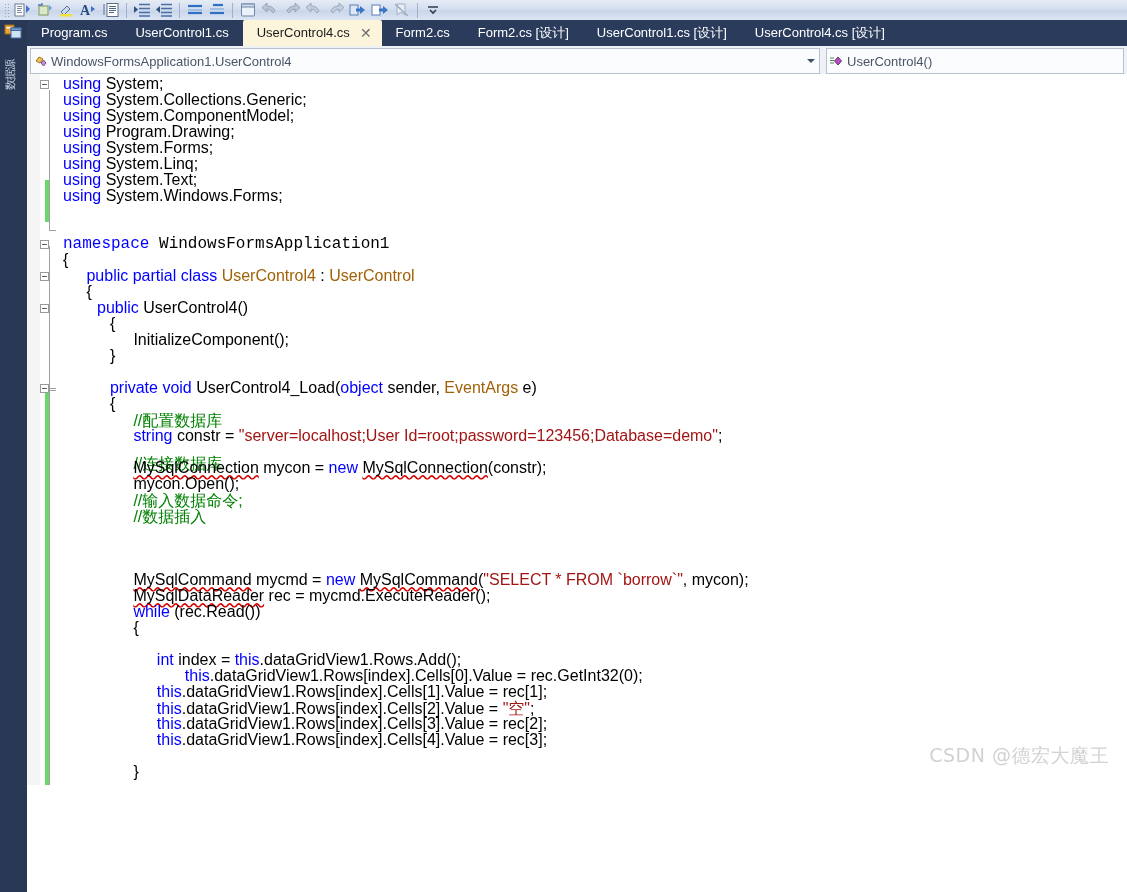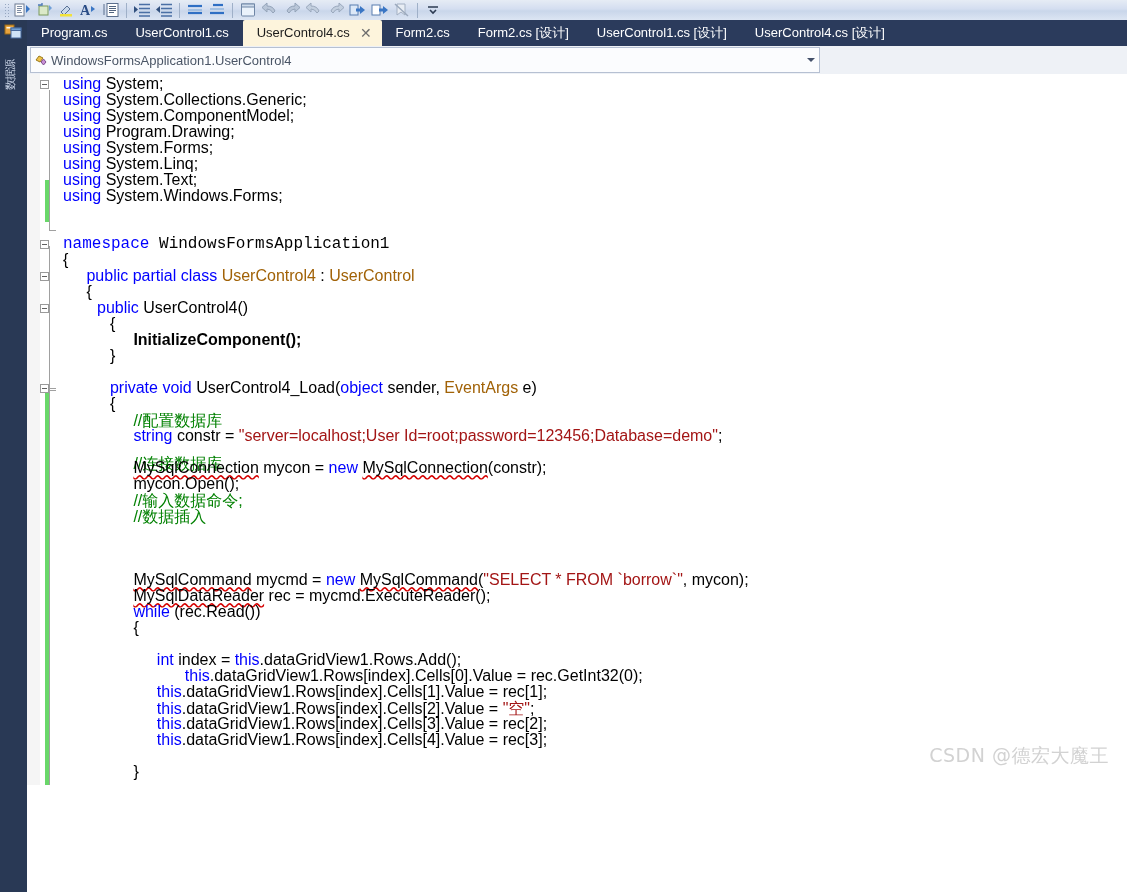--- a/index.html
+++ b/index.html
@@ -64,21 +64,21 @@
   }
   .tab .closex{
     margin-left:10px;font-size:14px;color:#6d6d6d;line-height:1;
     font-family:"Liberation Sans",sans-serif;
   }
 
   
   .navbar{
     position:absolute;left:27px;top:46px;width:1100px;height:28px;
     background:#eef1f6;border-bottom:1px solid #c3ccdb;
-    display:flex;align-items:flex-start;flex-direction:column;
+    display:flex;align-items:flex-end;
   }
   .navcombo{
     height:26px;margin:1px 0 0 3px;background:#fbfcfe;border:1px solid #b6c0d2;
     display:flex;align-items:center;box-sizing:border-box;
   }
   .navcombo.left{width:790px;}
   .navcombo.right{flex:1;margin-left:6px;margin-right:3px;}
   .navcombo .ic{width:20px;display:flex;align-items:center;justify-content:center;}
   .navcombo .txt{
     font-size:13px;color:#4a5566;white-space:nowrap;
@@ -351,21 +351,21 @@
         <div class="ln" style="top: 65px; left: 36px;"><span class="k">using</span><span class="p"> System.Forms;</span></div>
         <div class="ln" style="top: 81px; left: 36px;"><span class="k">using</span><span class="p"> System.Linq;</span></div>
         <div class="ln" style="top: 97px; left: 36px;"><span class="k">using</span><span class="p"> System.Text;</span></div>
         <div class="ln" style="top: 113px; left: 36px;"><span class="k">using</span><span class="p"> System.Windows.Forms;</span></div>
         <div class="ln" style="top: 161px; left: 36px; font-family: Liberation Mono, monospace;"><span class="k">namespace</span><span class="p"> WindowsFormsApplication1</span></div>
         <div class="ln" style="top: 177px; left: 36px;"><span class="p">{</span></div>
         <div class="ln" style="top: 193px; left: 59.46px;"><span class="k">public</span><span class="p"> </span><span class="k">partial</span><span class="p"> </span><span class="k">class</span><span class="p"> </span><span class="t">UserControl4</span><span class="p"> : </span><span class="t">UserControl</span></div>
         <div class="ln" style="top: 209px; left: 59.46px;"><span class="p">{</span></div>
         <div class="ln" style="top: 225px; left: 70px;"><span class="k">public</span><span class="p"> UserControl4()</span></div>
         <div class="ln" style="top: 241px; left: 82.92px;"><span class="p">{</span></div>
-        <div class="ln" style="top: 257px; left: 106.38px; font-weight: bold;"><span class="p">InitializeComponent();</span></div>
+        <div class="ln" style="top: 257px; left: 106.38px;"><span class="p">InitializeComponent();</span></div>
         <div class="ln" style="top: 273px; left: 82.92px;"><span class="p">}</span></div>
         <div class="ln" style="top: 305px; left: 82.92px;"><span class="k">private</span><span class="p"> </span><span class="k">void</span><span class="p"> UserControl4_Load(</span><span class="k">object</span><span class="p"> sender, </span><span class="t">EventArgs</span><span class="p"> e)</span></div>
         <div class="ln" style="top: 321px; left: 82.92px;"><span class="p">{</span></div>
         <div class="ln" style="top: 337px; left: 106.38px;"><span class="c">//配置数据库</span></div>
         <div class="ln" style="top: 353px; left: 106.38px;"><span class="k">string</span><span class="p"> constr = </span><span class="s">"server=localhost;User Id=root;password=123456;Database=demo"</span><span class="p">;</span></div>
         <div class="ln" style="top: 380px; left: 106.38px;"><span class="c">//连接数据库</span></div>
         <div class="ln" style="top: 385px; left: 106.38px;"><span class="err">MySqlConnection</span><span class="p"> mycon = </span><span class="k">new</span><span class="p"> </span><span class="err">MySqlConnection</span><span class="p">(constr);</span></div>
         <div class="ln" style="top: 401px; left: 106.38px;"><span class="p">mycon.Open();</span></div>
         <div class="ln" style="top: 417px; left: 106.38px;"><span class="c">//输入数据命令;</span></div>
         <div class="ln" style="top: 433px; left: 106.38px;"><span class="c">//数据插入</span></div>

